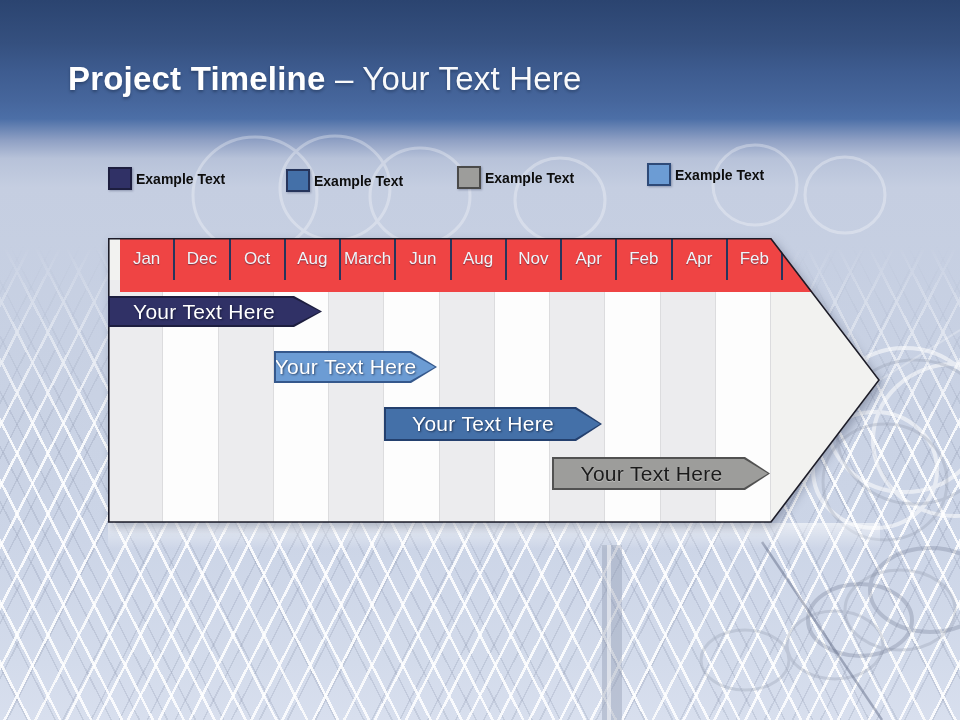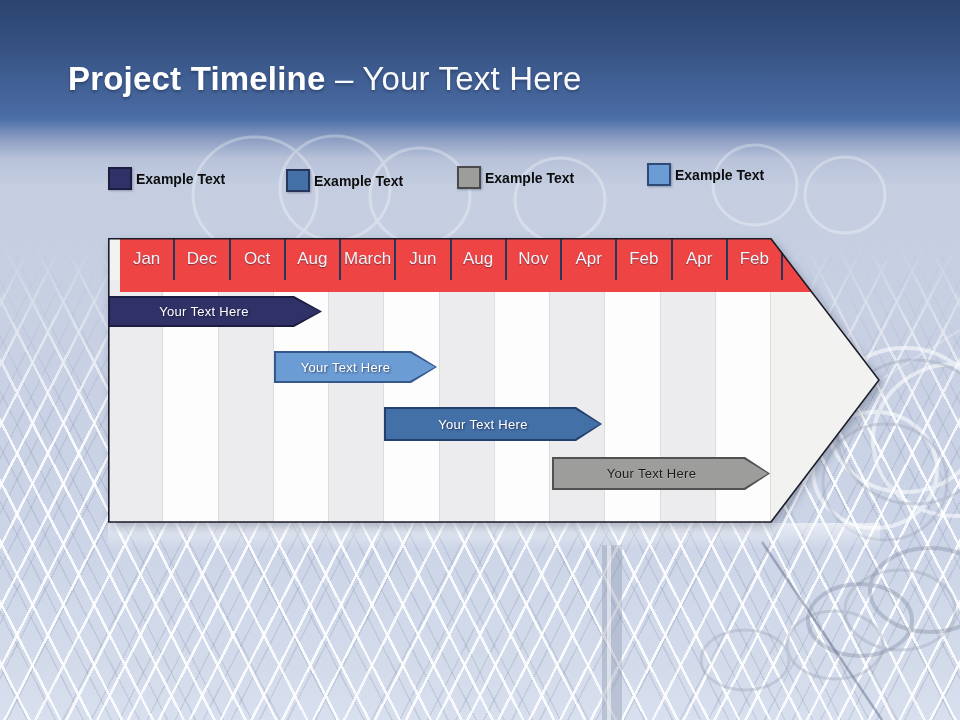--- a/index.html
+++ b/index.html
@@ -60,21 +60,21 @@
   .bar{
     position:absolute;box-sizing:border-box;
     clip-path:polygon(0 0,calc(100% - var(--head)) 0,100% 50%,calc(100% - var(--head)) 100%,0 100%);
     filter:drop-shadow(2px 3px 3px rgba(20,25,45,.40));
   }
   .bar-fill{
     position:absolute;inset:2px;
     clip-path:polygon(0 0,calc(100% - var(--head) + 1px) 0,100% 50%,calc(100% - var(--head) + 1px) 100%,0 100%);
     display:flex;align-items:center;justify-content:center;
   }
-  .bar-label{font-size:13px;letter-spacing:.3px;white-space:nowrap;}
+  .bar-label{font-size:21px;letter-spacing:.3px;white-space:nowrap;}
   .bar-label.light{color:#fff;text-shadow:1px 1px 2px rgba(10,15,35,.6);}
   .bar-label.dark{color:#1b1b1b;text-shadow:0 1px 1px rgba(255,255,255,.35);}
 </style>
 </head>
 <body>
 
 <div class="slide">
 
   <div class="mesh"></div>
 

